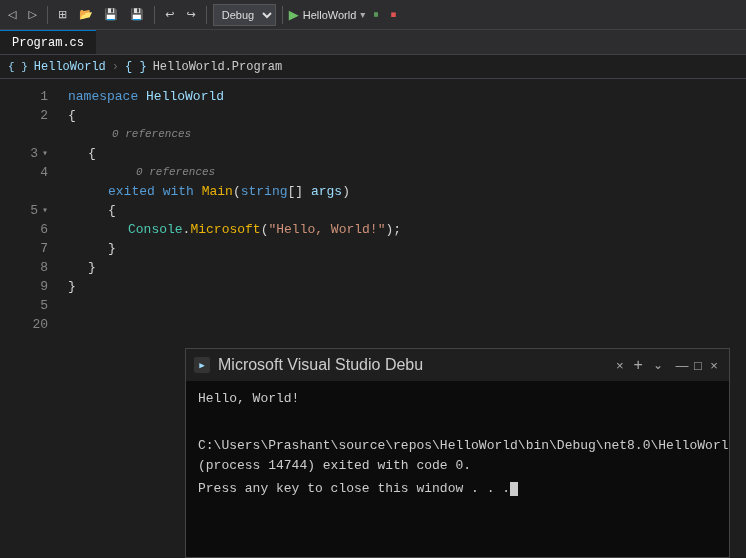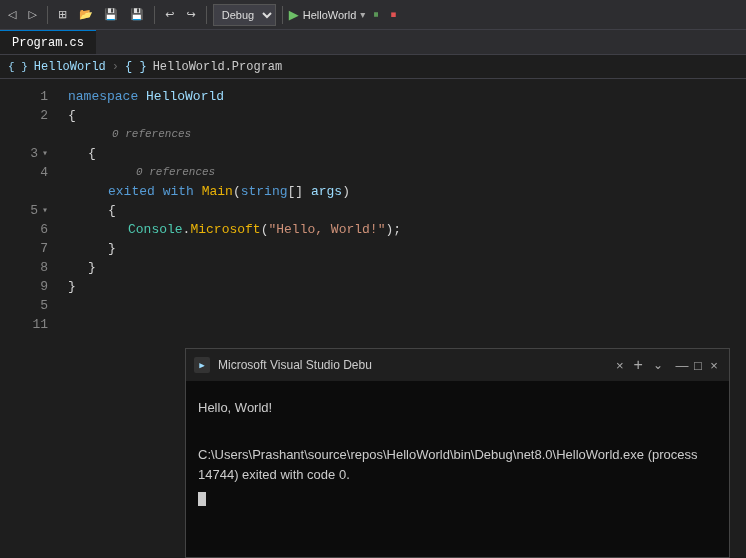--- a/index.html
+++ b/index.html
@@ -188,21 +188,21 @@
       background: #333;
       border-radius: 2px;
       display: flex;
       align-items: center;
       justify-content: center;
       font-size: 10px;
       color: #9cdcfe;
     }
     .debug-title-text {
       color: #ccc;
-      font-size: 12px;
+      font-size: 16px;
       flex: 1;
       font-family: 'Segoe UI', sans-serif;
     }
     .debug-window-btns {
       display: flex;
       gap: 2px;
     }
     .debug-window-btn {
       width: 14px;
       height: 14px;
@@ -228,22 +228,22 @@
     .debug-tab-btn {
       background: none;
       border: none;
       color: #aaa;
       font-size: 18px;
       cursor: pointer;
       padding: 0 4px;
     }
     .debug-content {
       flex: 1;
-      padding: 17px 12px;
-      font-family: Liberation Sans, sans-serif;
+      padding: 8px 12px;
+      font-family: Liberation Mono, monospace;
       font-size: 13px;
       color: #cccccc;
       overflow: hidden;
       line-height: 1.5;
     }
     .debug-content .output-line {
       margin-bottom: 4px;
     }
     .cursor-blink {
       display: inline-block;
@@ -326,21 +326,21 @@
     <div>
         <span>8</span>
       </div>
     <div>
         <span>9</span>
       </div>
     <div>
         <span>5</span>
       </div>
     <div>
-        <span>11</span>
+        <span>20</span>
       </div>
   </div>
 
   <div class="code-area">
 
     <div class="code-line">
       <span class="kw-blue">namespace</span><span> </span><span class="kw-lightblue">HelloWorld</span>
     </div>
 
     <div class="code-line">
@@ -403,18 +403,18 @@
         <button class="debug-window-btn">□</button>
         <button class="debug-window-btn">×</button>
       </div>
     </div>
 
     <div class="debug-content">
       <div class="output-line">Hello, World!</div>
       <div class="output-line">&nbsp;</div>
       <div class="output-line">C:\Users\Prashant\source\repos\HelloWorld\bin\Debug\net8.0\HelloWorld.exe (process 14744) exited with code 0.</div>
       <div class="output-line">
-        <span class="cursor-blink"></span>
+        <span>Press any key to close this window . . .</span><span class="cursor-blink"></span>
       </div>
     </div>
   </div>
 
 </div>
 
 </body></html>

